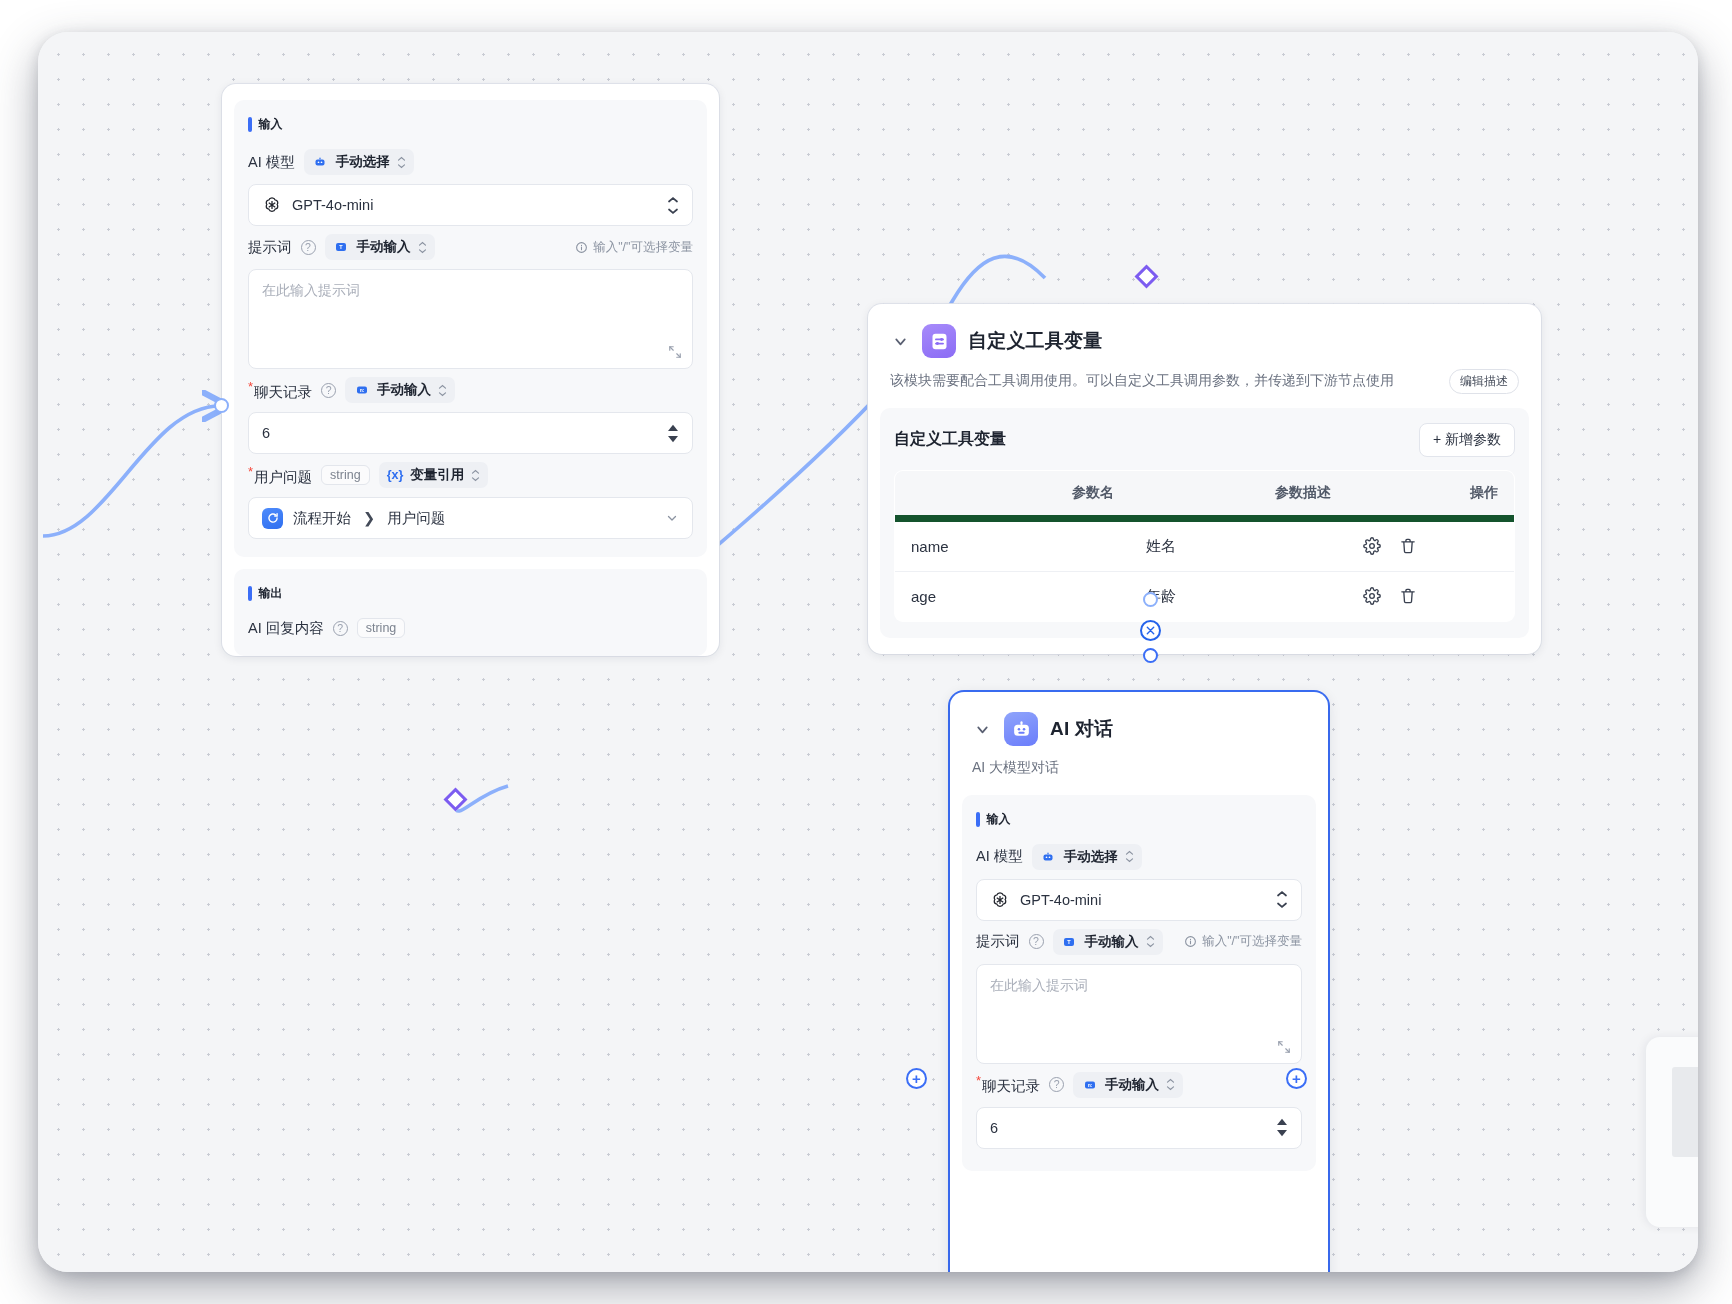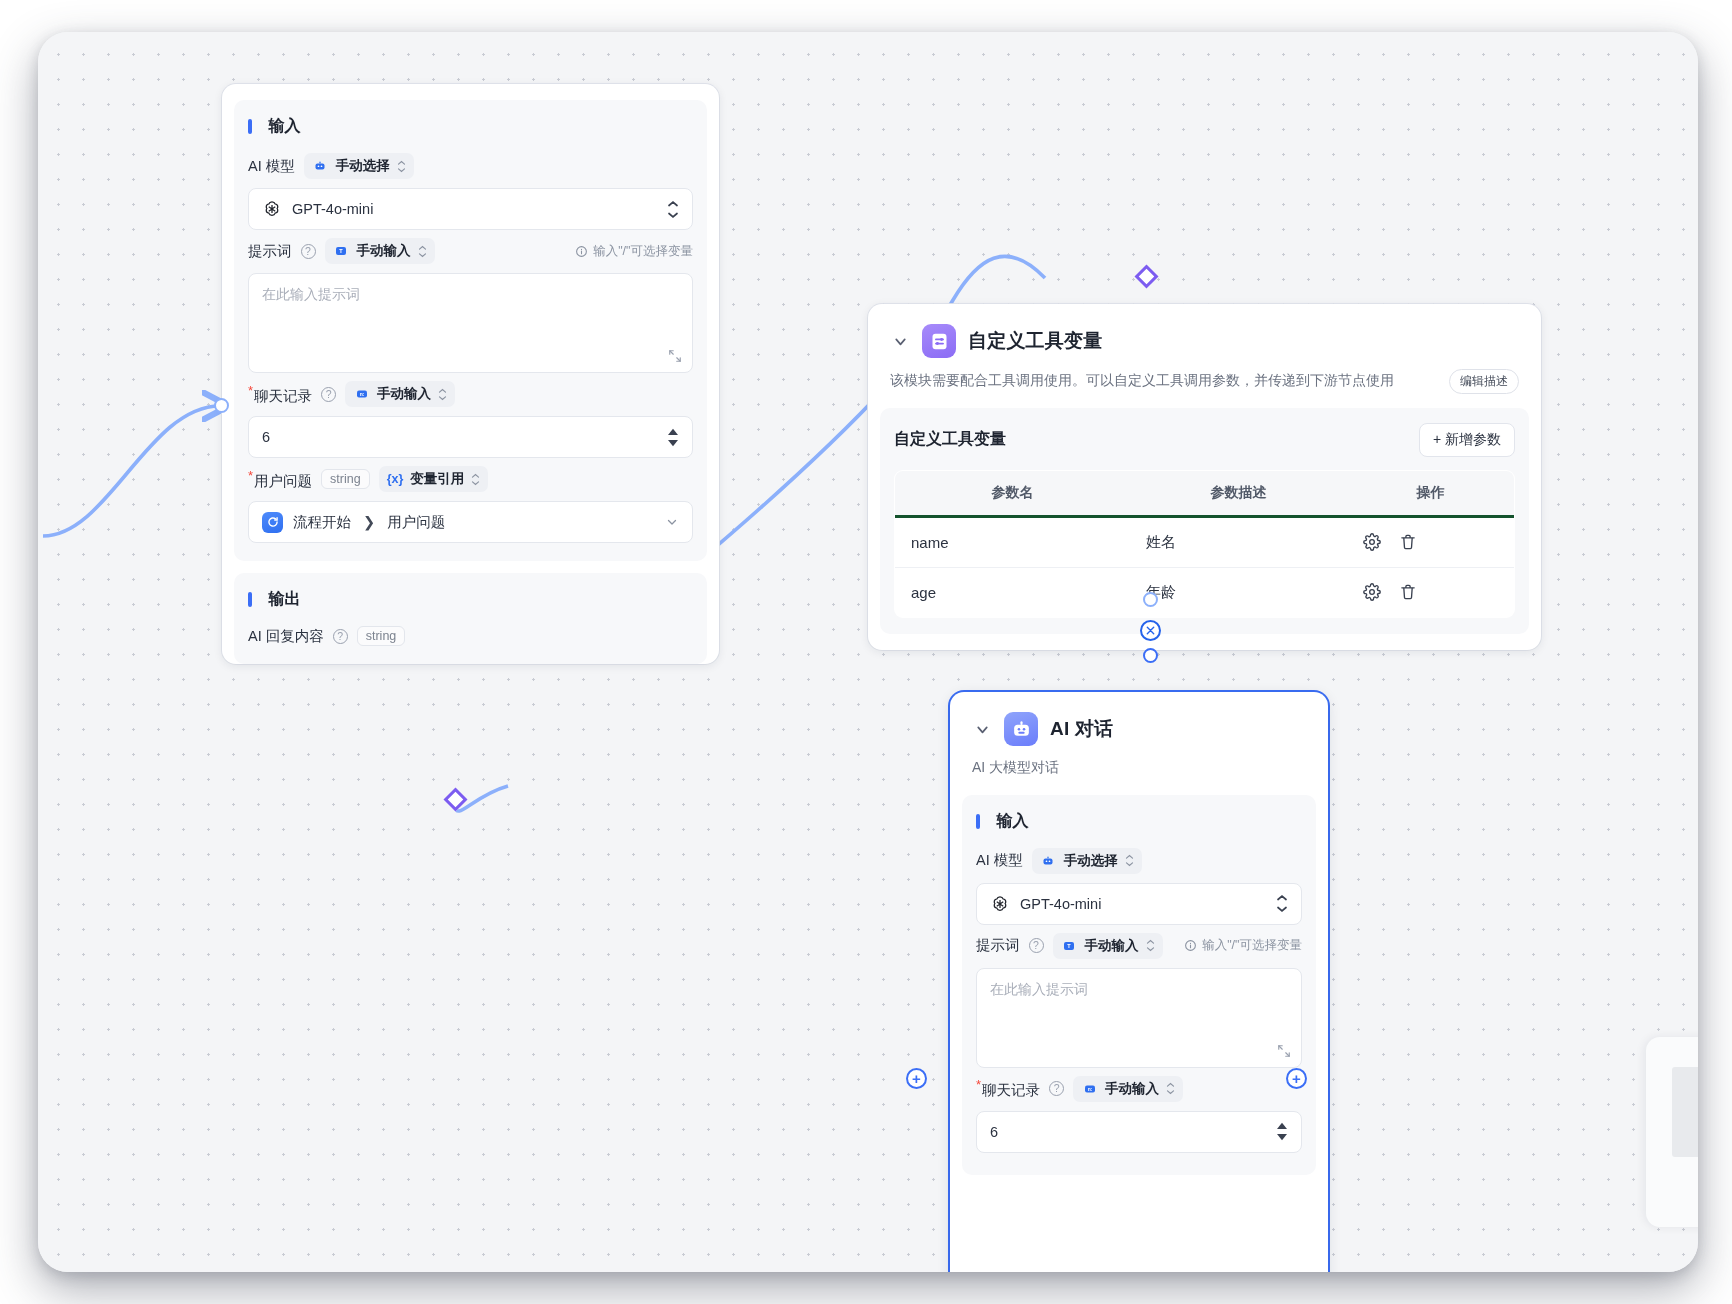--- a/index.html
+++ b/index.html
@@ -78,22 +78,22 @@
 
   
   .section {
     margin: 16px 12px 0 12px;
     background: #f7f8fa;
     border-radius: 10px;
     padding: 16px 14px 18px 14px;
   }
   .section + .section { margin-top: 12px; }
   .sec-title {
-    display: flex; align-items: center; gap: 17px;
-    font-size: 16px; font-weight: 700; color: #1e2430; margin-bottom: 16px;
+    display: flex; align-items: center; gap: 7px;
+    font-size: 12px; font-weight: 700; color: #1e2430; margin-bottom: 16px;
   }
   .sec-bar { width: 3.5px; height: 15px; background: #3b6ef6; border-radius: 2px; }
 
   .field { margin-bottom: 8px; }
   .field:last-child { margin-bottom: 0; }
   .field-row {
     display: flex; align-items: center; gap: 9px; margin-bottom: 9px;
     flex-wrap: nowrap;
   }
   .lbl { font-size: 14.5px; color: #2b3240; white-space: nowrap; }
@@ -169,22 +169,22 @@
   .btn-add {
     margin-left: auto; display: inline-flex; align-items: center; gap: 6px;
     background: #fff; border: 1px solid #e2e5ec; border-radius: 8px;
     padding: 7px 13px; font-size: 14px; color: #2b3240; cursor: pointer;
   }
   table.params {
     width: 100%; border-collapse: collapse; background: #fff;
     border: 1px solid #e8eaf0; border-radius: 9px; overflow: hidden;
   }
   table.params th {
-    background: #f6f7f9; text-align: center; font-size: 14px; font-weight: 600;
-    color: #525a69; padding: 13px 16px; border-bottom: 3px solid #14532d;
+    background: #f6f7f9; text-align: right; font-size: 14px; font-weight: 600;
+    color: #525a69; padding: 13px 16px; border-bottom: 7px solid #14532d;
   }
   table.params td {
     font-size: 15px; color: #2b3240; padding: 15px 16px;
     border-bottom: 1px solid #eef0f4;
   }
   table.params tr:last-child td { border-bottom: none; }
   .act-icons { display: flex; gap: 18px; color: #3a4150; }
   .act-icons span { cursor: pointer; }
   .act-icons svg { width: 18px; height: 18px; display: block; }
 

